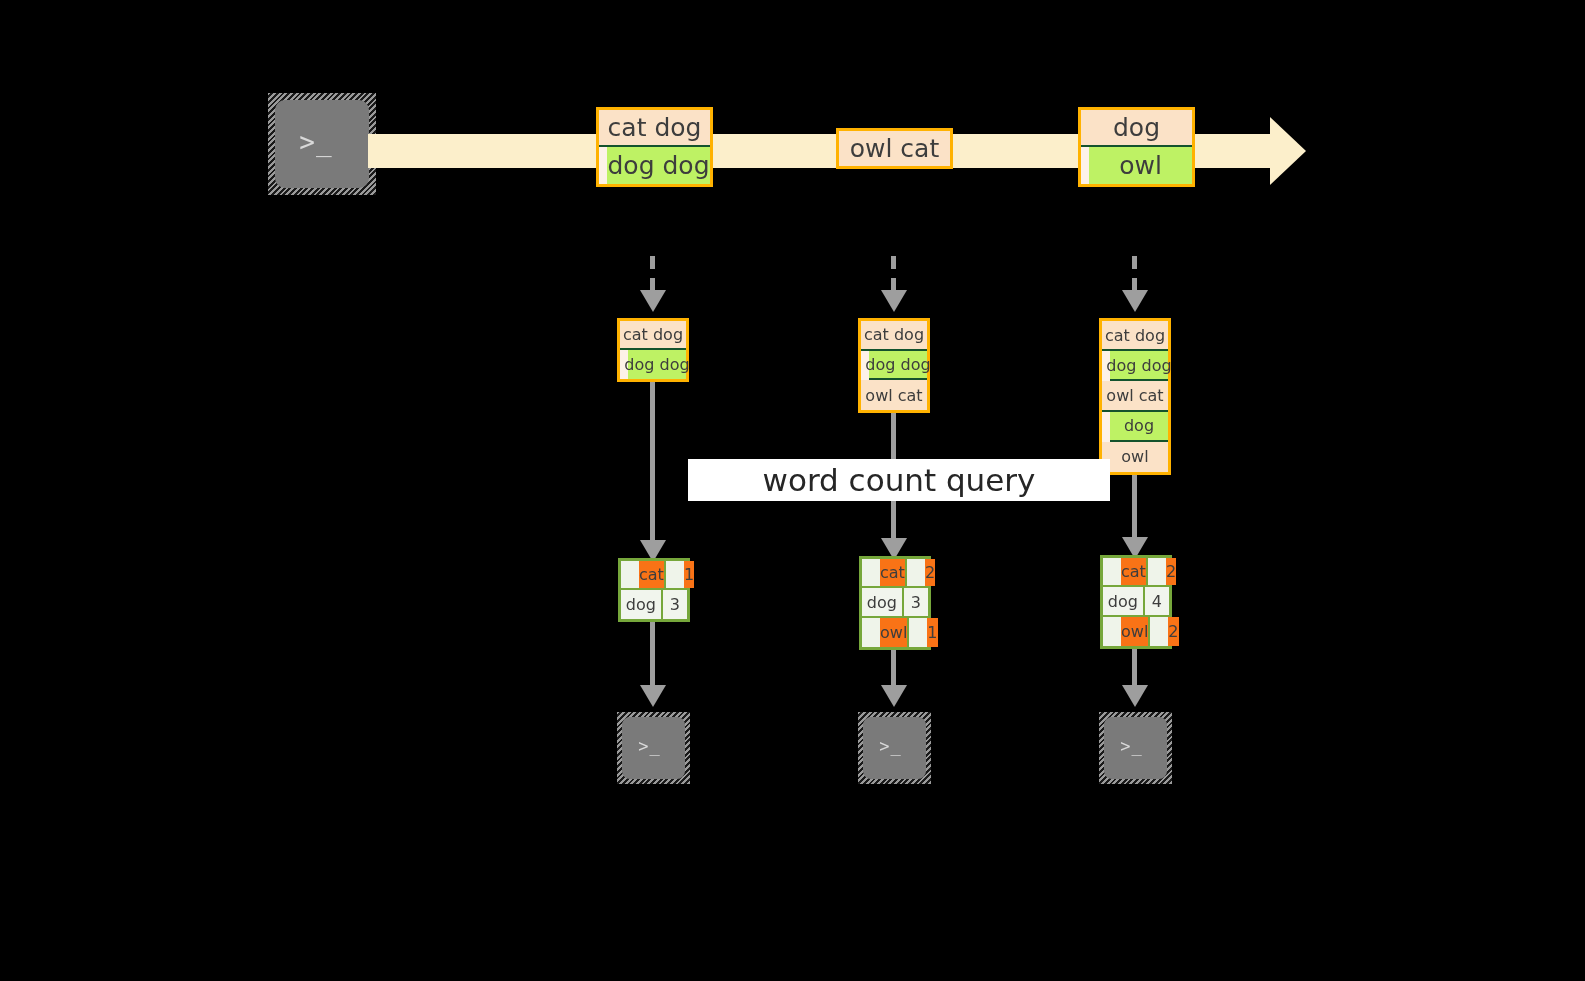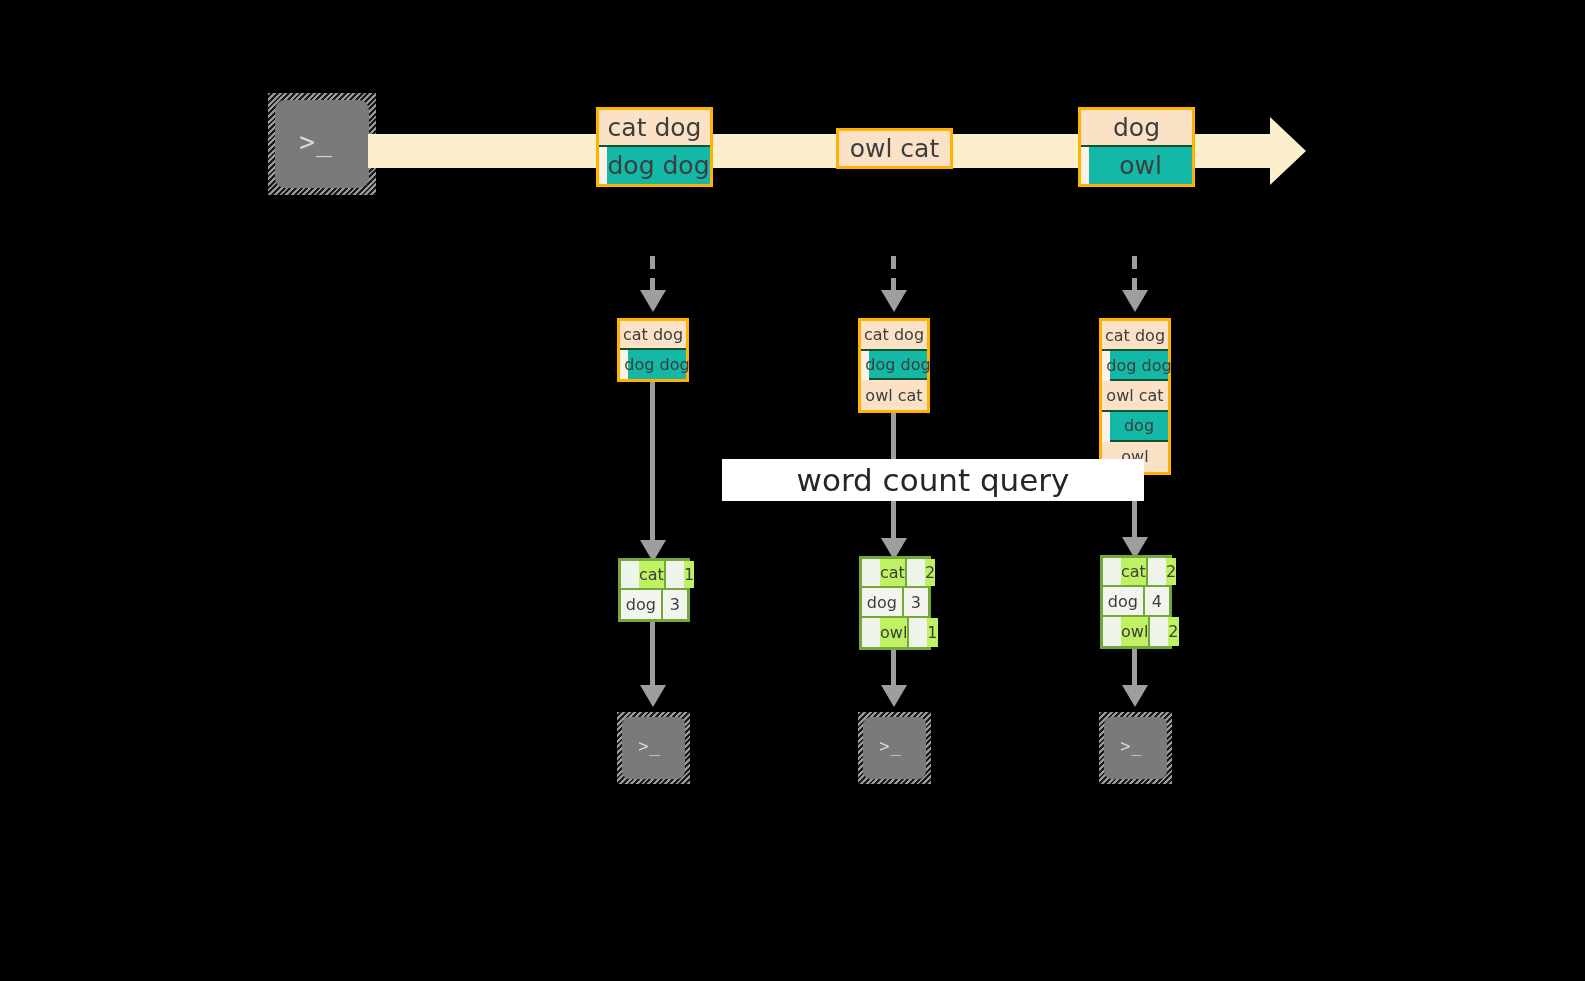--- a/index.html
+++ b/index.html
@@ -73,42 +73,42 @@
     display: flex;
     align-items: center;
     justify-content: center;
     color: #3d3d3d;
     box-sizing: border-box;
     border-bottom: 2px solid #14532d;
     white-space: nowrap;
   }
   .ebox .cell:last-child { border-bottom: none; }
   .ebox .cell.peach { background: #FBE2C7; }
-  .ebox .cell.cream { background: #14b8a6; margin-left: 8px; }
+  .ebox .cell.cream { background: #bef264; margin-left: 8px; }
 
   .ebox.big .cell  { font-size: 25px; height: 39px; }
   .ebox.mini .cell { font-size: 16px; height: 30px; }
 
   
   .gtable {
     position: absolute;
     border: 3px solid #76A73B;
     box-sizing: border-box;
     display: flex;
     flex-direction: column;
     background: #EFF4EA;
   }
   .gtable .grow {
     display: flex;
     height: 30px;
     border-bottom: 2px solid #76A73B;
     box-sizing: border-box;
   }
   .gtable .grow:last-child { border-bottom: none; }
-  .gtable .grow.dark  .gc { background: #bef264; margin-left: 18px; }
+  .gtable .grow.dark  .gc { background: #f97316; margin-left: 18px; }
   .gtable .grow.light .gc { background: #F1F5ED; }
   .gtable .gc {
     display: flex;
     align-items: center;
     justify-content: center;
     font-size: 16px;
     color: #3d3d3d;
     box-sizing: border-box;
   }
   .gtable .gc.word {
@@ -139,21 +139,20 @@
 
   
   .label-band {
     position: absolute;
     background: #FFFFFF;
     display: flex;
     align-items: center;
     justify-content: center;
     color: #262626;
     font-size: 31px;
-    margin-left: 34px;
   }
 </style>
 </head>
 <body>
 
 <div id="stage">
 
   <div class="terminal" style="left:268px; top:93px; width:108px; height:102px; ">
     <div class="screen"></div>
     <span class="prompt" style="font-size:26px;">&gt;_</span>

